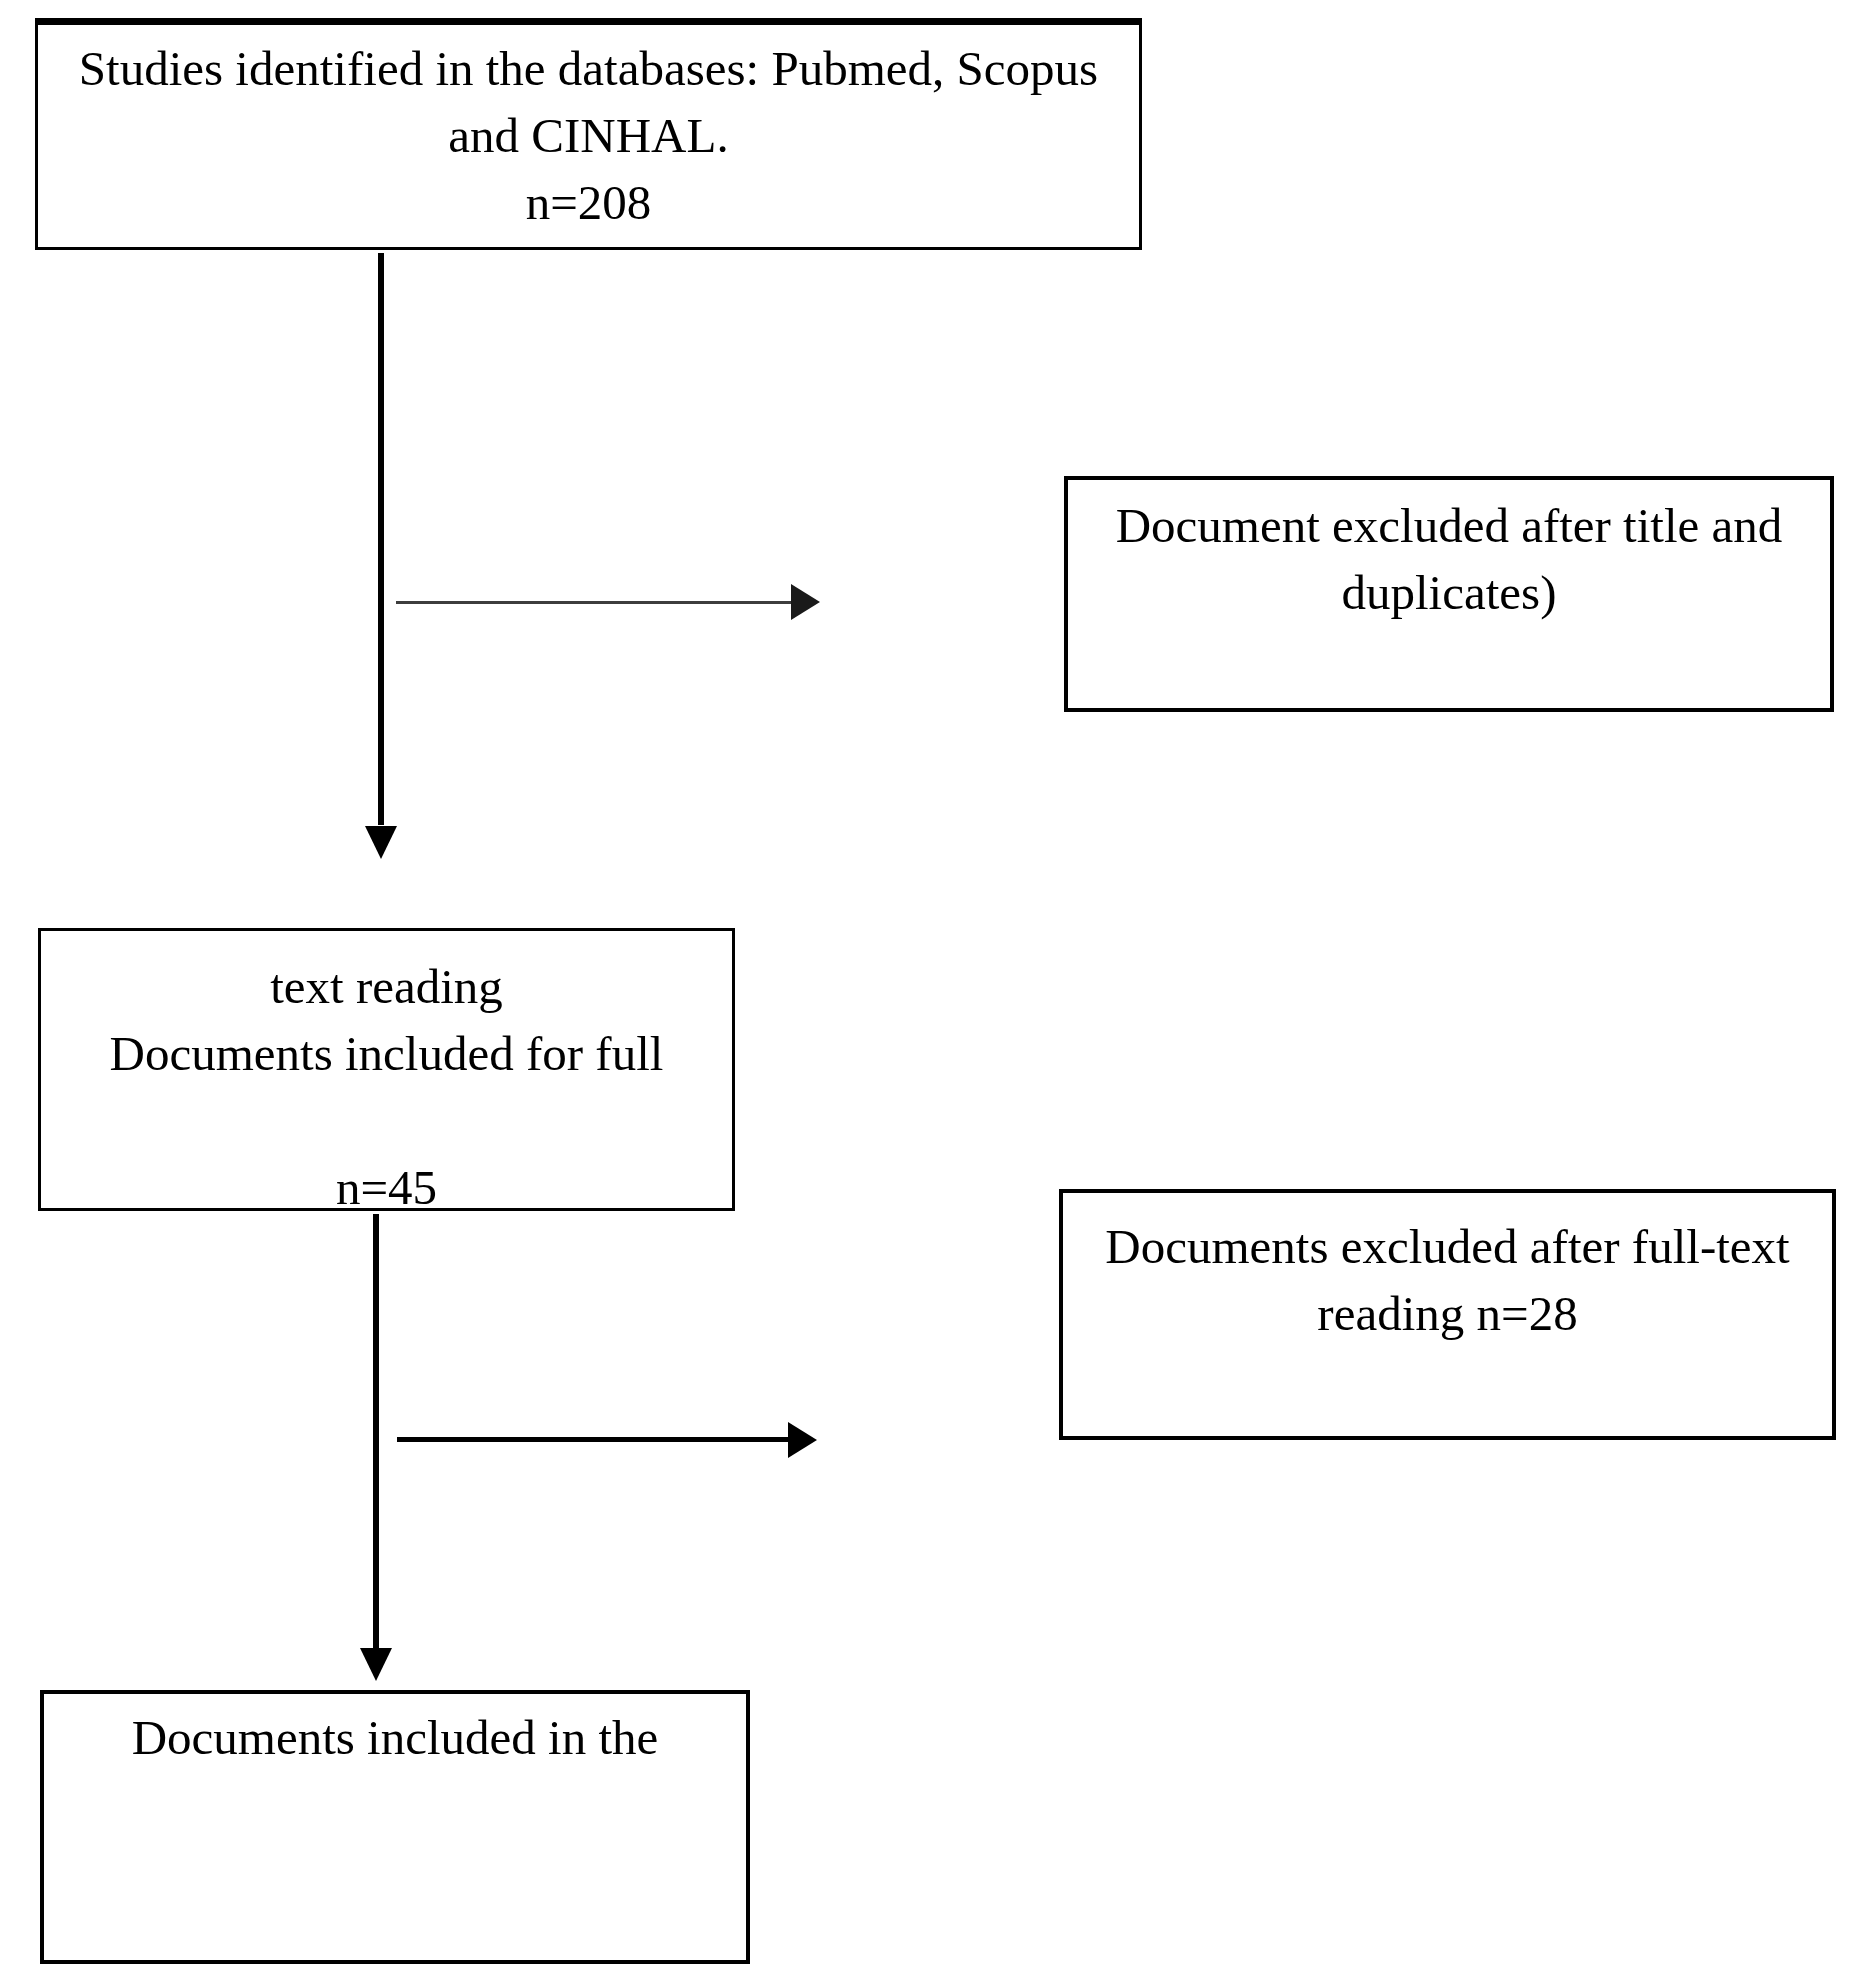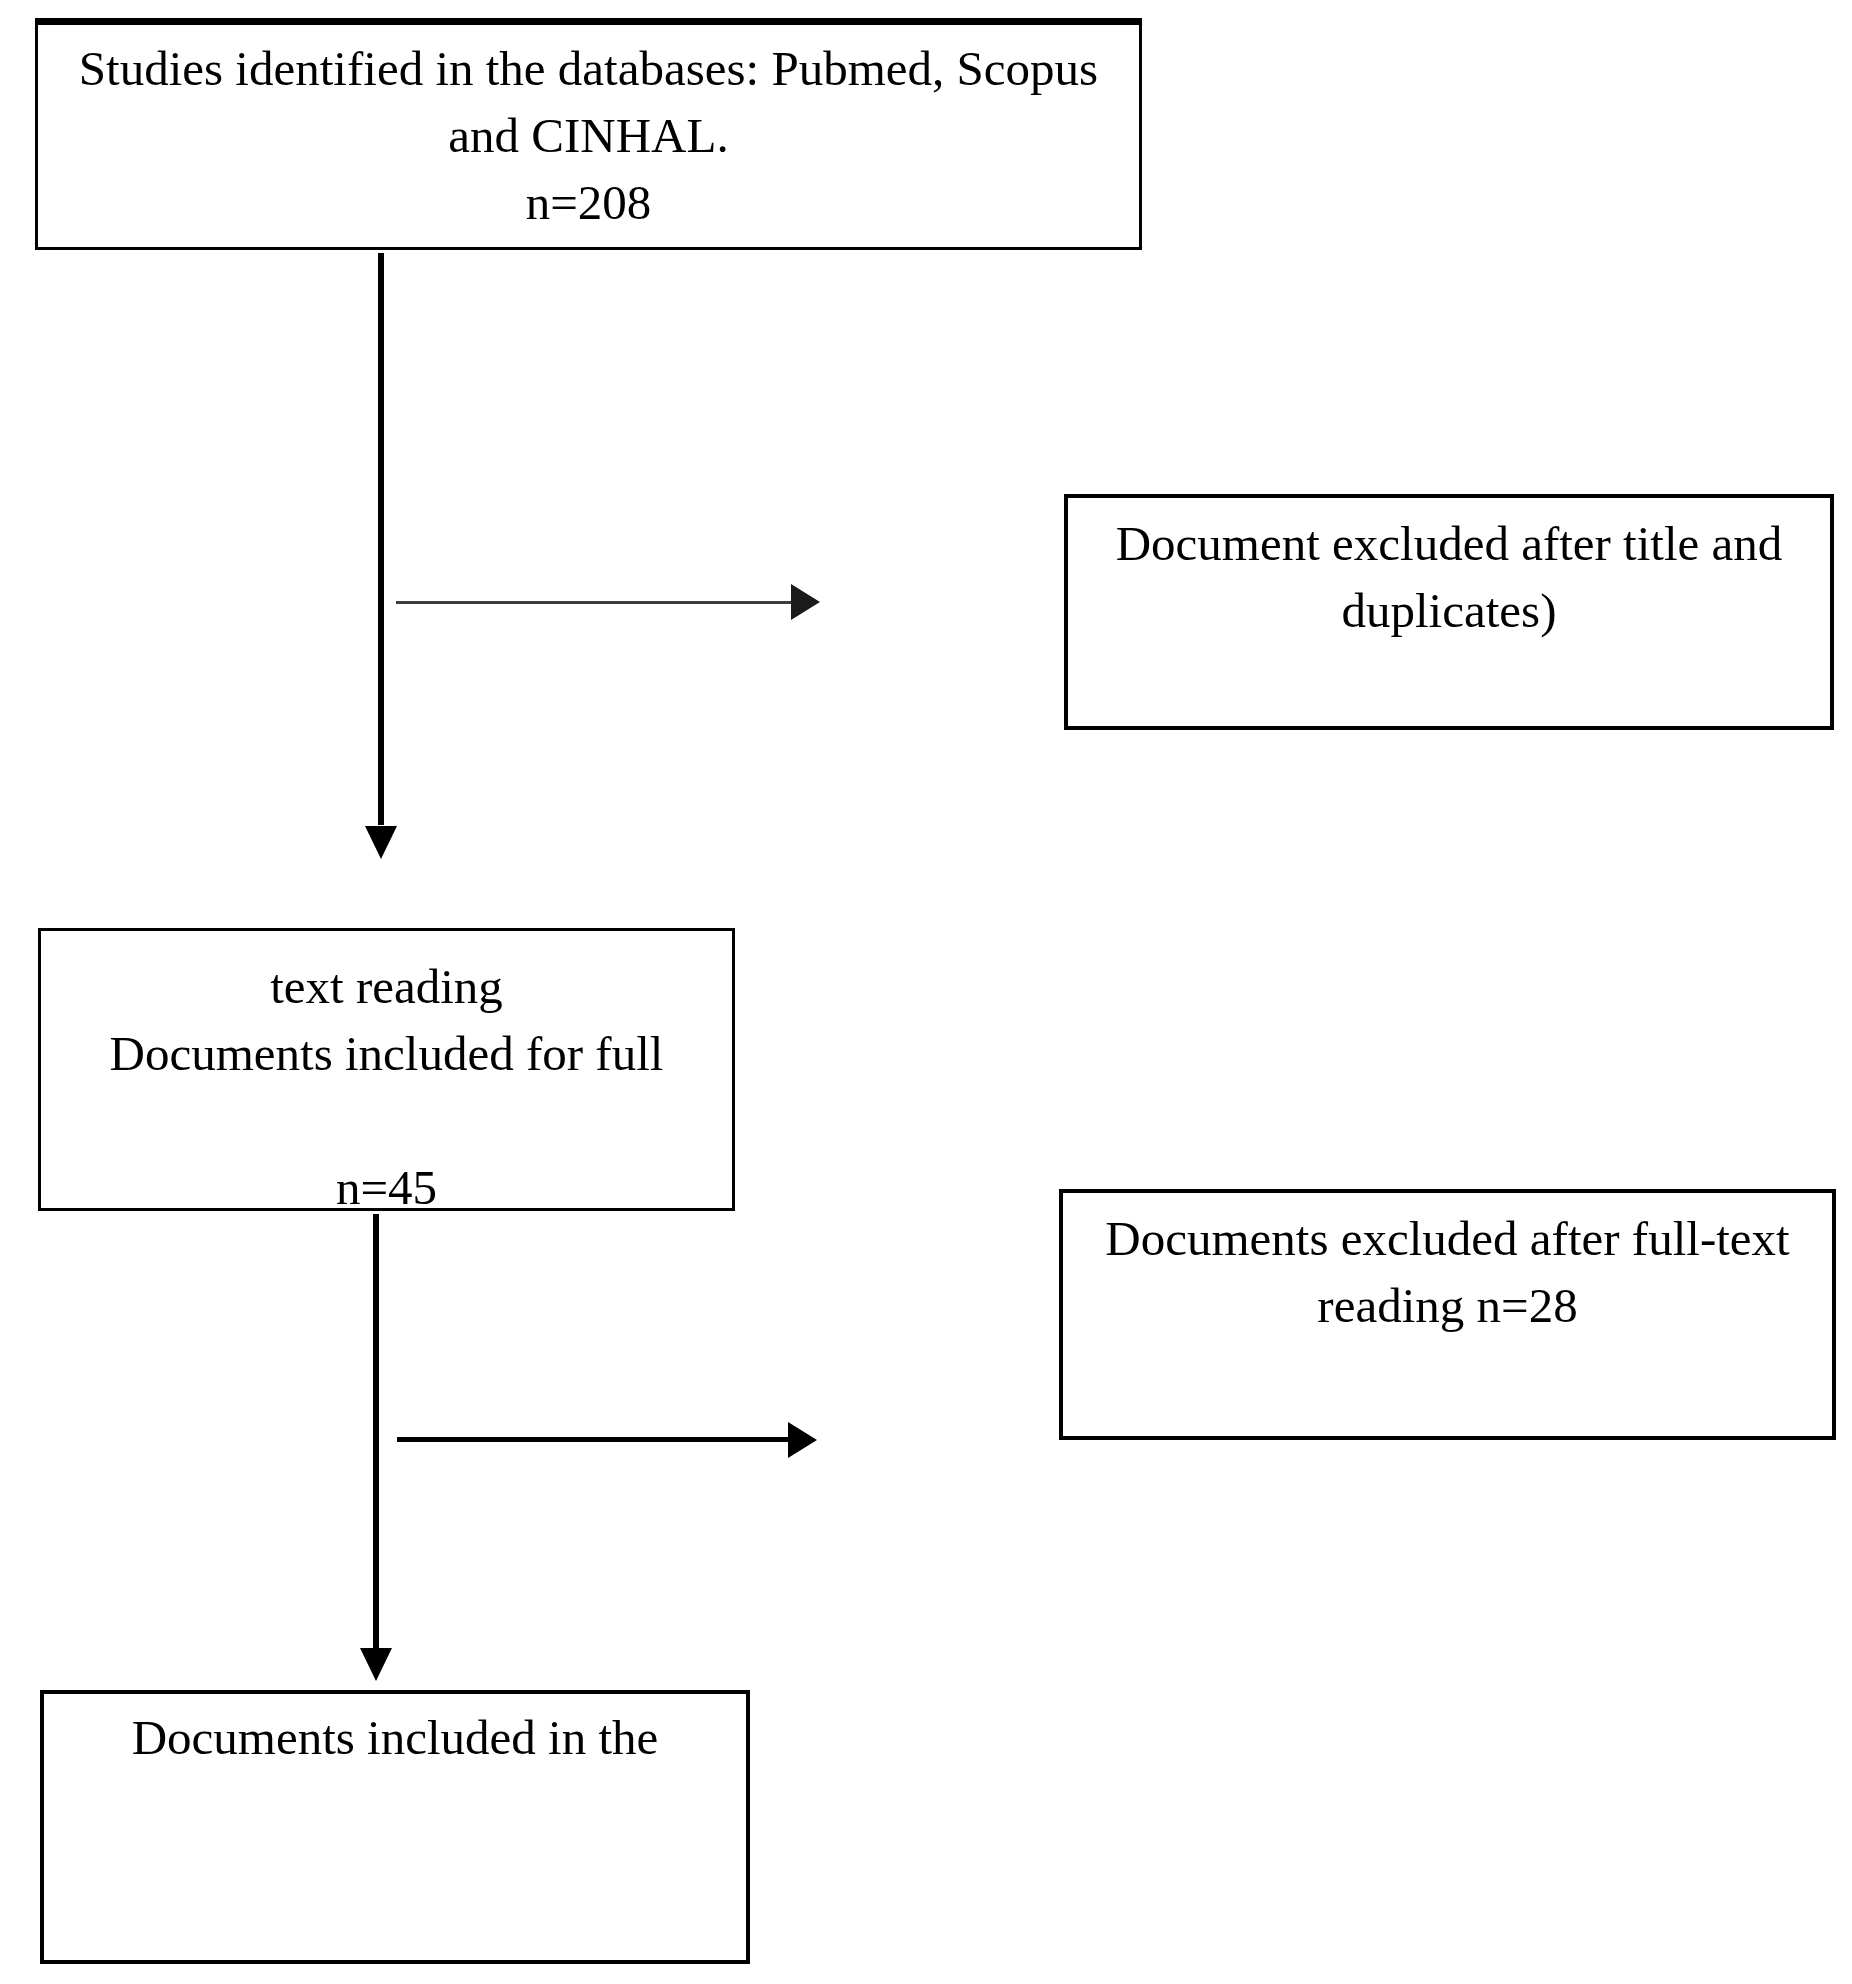--- a/index.html
+++ b/index.html
@@ -73,21 +73,21 @@
   <div>
     <div class="shaft-v" style="left:378px; top:253px; width:5.8px; height:572px;"></div>
     <div class="head-down" style="left:365px; top:826px;"></div>
   </div>
 
   <div id="arrow-h-thin">
     <div class="shaft-h" style="left:396px; top:601px; width:398px; height:2.9px;"></div>
     <div class="head-right" style="left:791px; top:584px;"></div>
   </div>
 
-  <div class="box" style="left:1064px; top:476px; width:770px; height:236px; border-width:4.3px; padding-top:11.5px;margin-top:18px;">
+  <div class="box" style="left:1064px; top:476px; width:770px; height:236px; border-width:4.3px; padding-top:11.5px;">
     <div class="line">Document excluded after title and</div>
     <div class="line">duplicates)</div>
   </div>
 
   <div class="box" style="left:38px; top:928px; width:697px; height:283px; padding-top:21.6px;">
     <div class="line">text reading</div>
     <div class="line">Documents included for full</div>
     <div class="line"></div>
     <div class="line">n=45</div>
   </div>
@@ -95,21 +95,21 @@
   <div>
     <div class="shaft-v" style="left:373px; top:1214px; width:5.8px; height:434px;"></div>
     <div class="head-down" style="left:360px; top:1648px;"></div>
   </div>
 
   <div>
     <div class="shaft-h" style="left:397px; top:1437px; width:391px; height:5px;"></div>
     <div class="head-right" style="left:788px; top:1422px;"></div>
   </div>
 
-  <div class="box" style="left:1059px; top:1189px; width:777px; height:251px; border-width:4.3px; padding-top:12px;">
+  <div class="box" style="left:1059px; top:1189px; width:777px; height:251px; border-width:4.3px; padding-top:20px;">
     <div class="line">Documents excluded after full-text</div>
     <div class="line">reading n=28</div>
   </div>
 
   <div class="box" style="left:40px; top:1690px; width:710px; height:274px; border-width:4.3px; padding-top:10px;">
     <div class="line">Documents included in the</div>
     <div class="line"></div>
   </div>
 
 </div>

